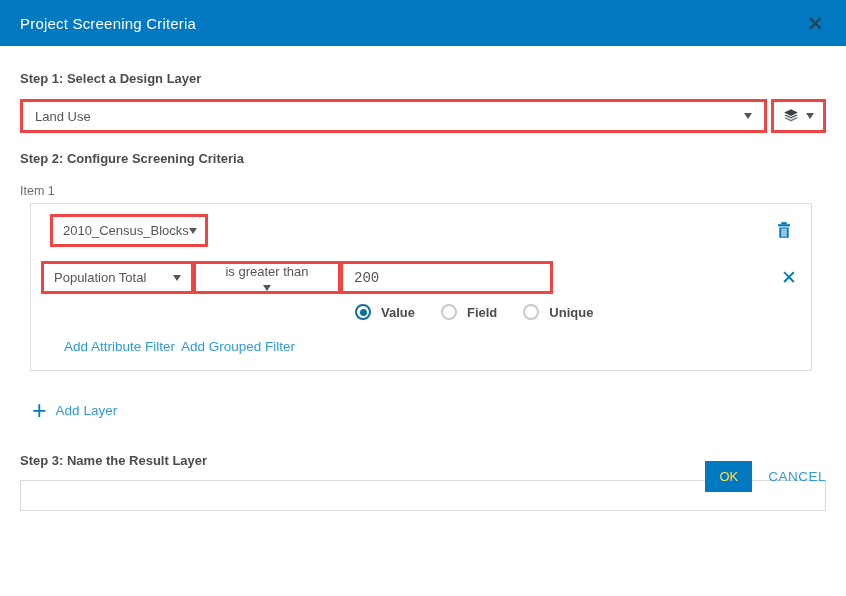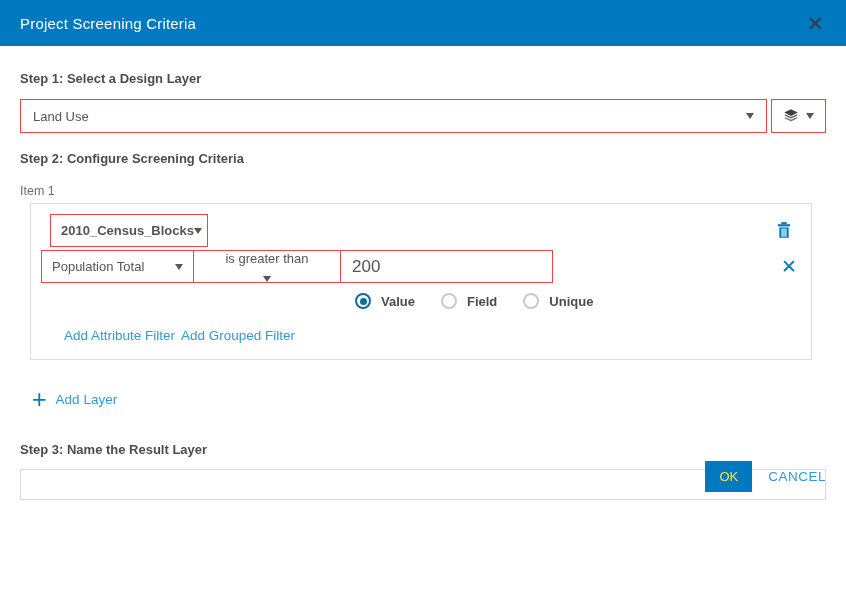--- a/index.html
+++ b/index.html
@@ -27,21 +27,21 @@
 
   .body { padding: 0 20px; }
 
   .step-label { font-weight: bold; font-size: 13px; color: #4c4c4c; }
   .step1-label { margin-top: 25px; }
   .step2-label { margin-top: 18px; }
   .step3-label { margin-top: 34px; }
 
   
   .ctrl {
-    border: 1px solid #ef4444; background: #fff; height: 34px;
+    border: 3px solid #ef4444; background: #fff; height: 34px;
     display: flex; align-items: center; font-size: 13px; color: #555;
   }
   .caret {
     width: 0; height: 0;
     border-left: 4.5px solid transparent; border-right: 4.5px solid transparent;
     border-top: 6px solid #565656;
     flex: none;
   }
 
   
@@ -57,29 +57,29 @@
     margin: 5px 14px 0 10px;
     border: 1px solid #dddddd;
     padding: 10px 12px 16px 10px;
   }
   .filter-row { display: flex; align-items: center; justify-content: space-between; }
   .compound { display: flex; }
   .seg { height: 33px; margin-left: -1px; }
   .seg:first-child { margin-left: 0; }
   .seg-select { justify-content: space-between; padding: 0 10px; cursor: pointer; }
   .row-spatial { margin-left: 9px; }
-  .seg-layer { width: 158px; font-weight: bold; }
+  .seg-layer { width: 158px; }
   .seg-op1 { width: 110px; }
-  .row-attr { margin-top: 3px; }
+  .row-attr { margin-top: 14px; }
   .seg-field { width: 153px; }
   .seg-op2 { width: 148px; flex-direction: column; }
   .seg-value { width: 213px; }
   .seg-value input {
     width: 100%; height: 100%; border: none; outline: none;
-    font-family: Liberation Sans, sans-serif; font-size: 17px; color: #555;
+    font-family: Liberation Mono, monospace; font-size: 14px; color: #555;
     padding: 0 11px; background: transparent;
   }
 
   .icon-btn { cursor: pointer; display: flex; align-items: center; justify-content: center; }
   .trash-btn { margin-right: 6px; }
   .xremove-btn { color: #0079c1; font-size: 19px; margin-right: 2px; font-weight: 400; line-height: 1; }
 
   
   .radio-row { display: flex; align-items: center; gap: 26px; margin: 10px 0 0 314px; }
   .radio-opt { display: flex; align-items: center; gap: 10px; cursor: pointer; }

